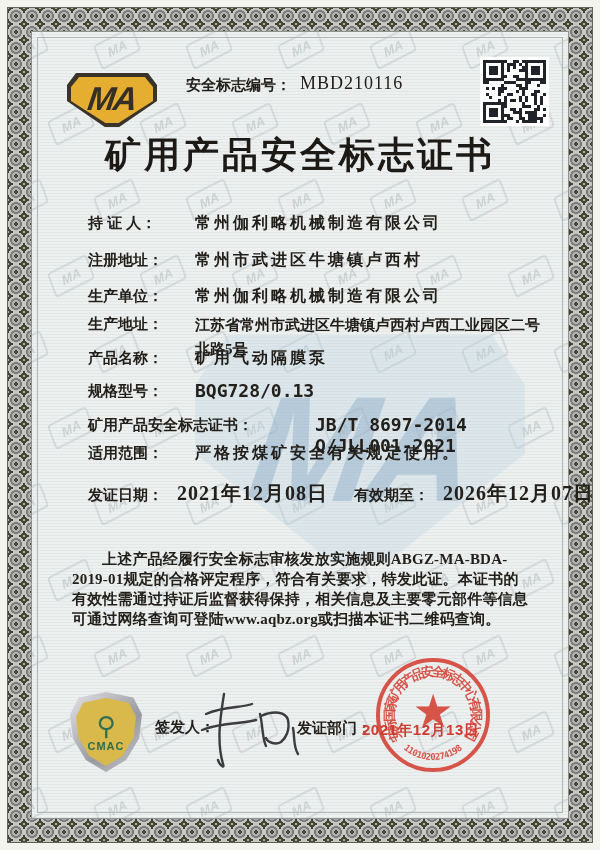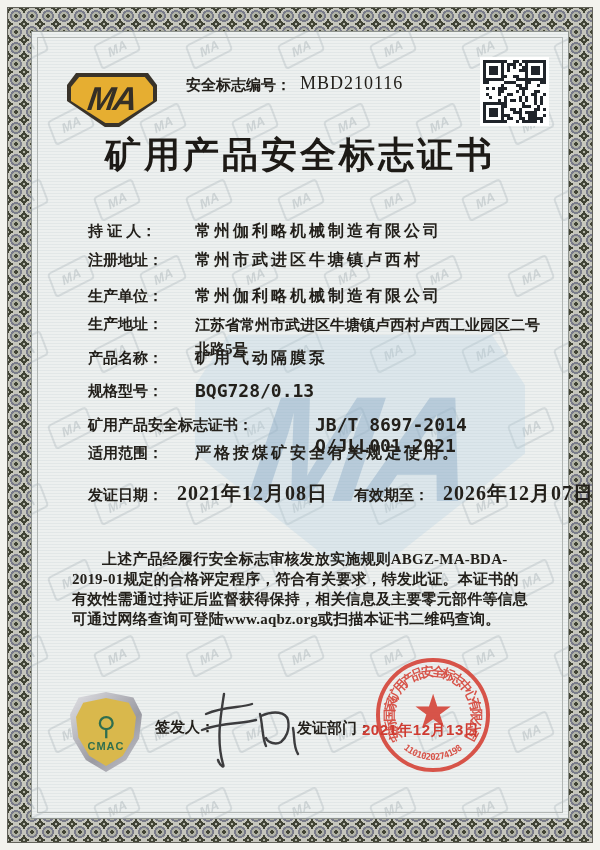--- a/index.html
+++ b/index.html
@@ -631,21 +631,21 @@
         <i class="d"></i>
         <i class="d"></i>
         <i class="d"></i>
         <i></i>
         <i class="d"></i>
         <i></i>
       </div>
 
     <div class="title">矿用产品安全标志证书</div>
 
-    <div class="field-row" style="top:220px">
+    <div class="field-row" style="top:212px">
       <span class="flabel">持 证 人：</span>
       <span class="fvalue">常州伽利略机械制造有限公司</span>
     </div>
     <div class="field-row" style="top:249px">
       <span class="flabel">注册地址：</span>
       <span class="fvalue">常州市武进区牛塘镇卢西村</span>
     </div>
     <div class="field-row" style="top:285px">
       <span class="flabel">生产单位：</span>
       <span class="fvalue">常州伽利略机械制造有限公司</span>

